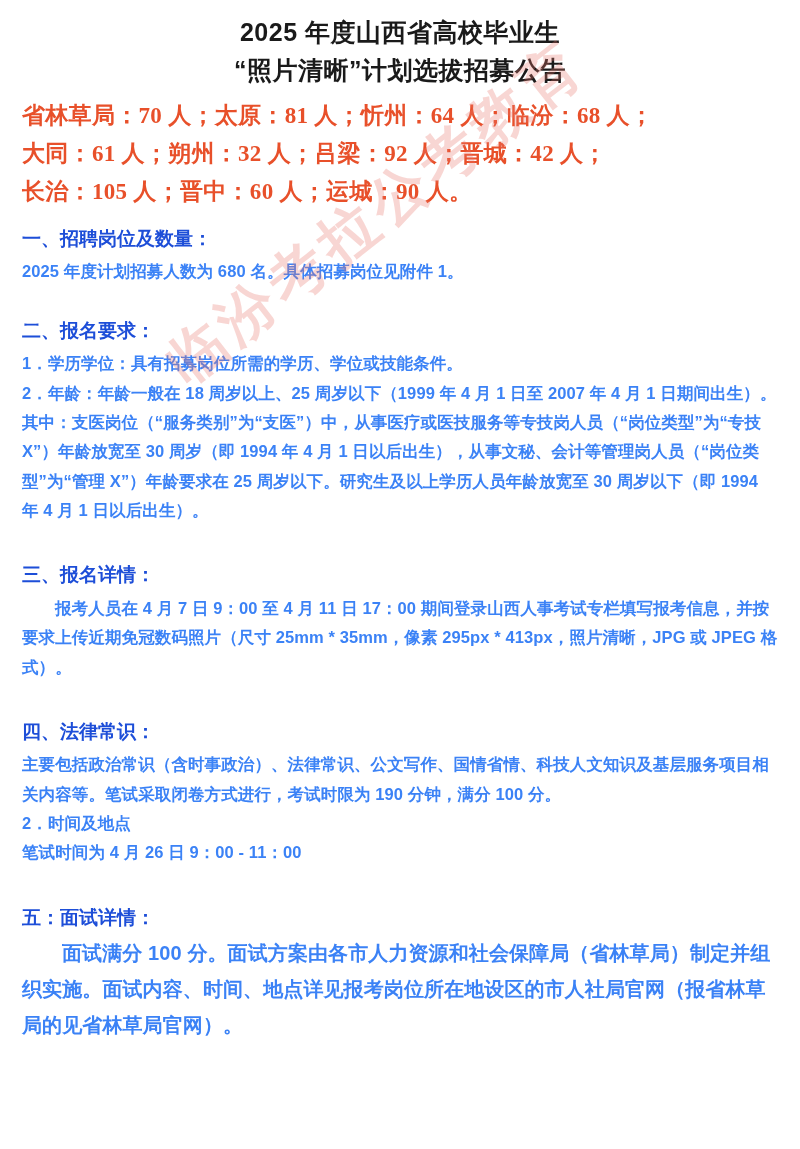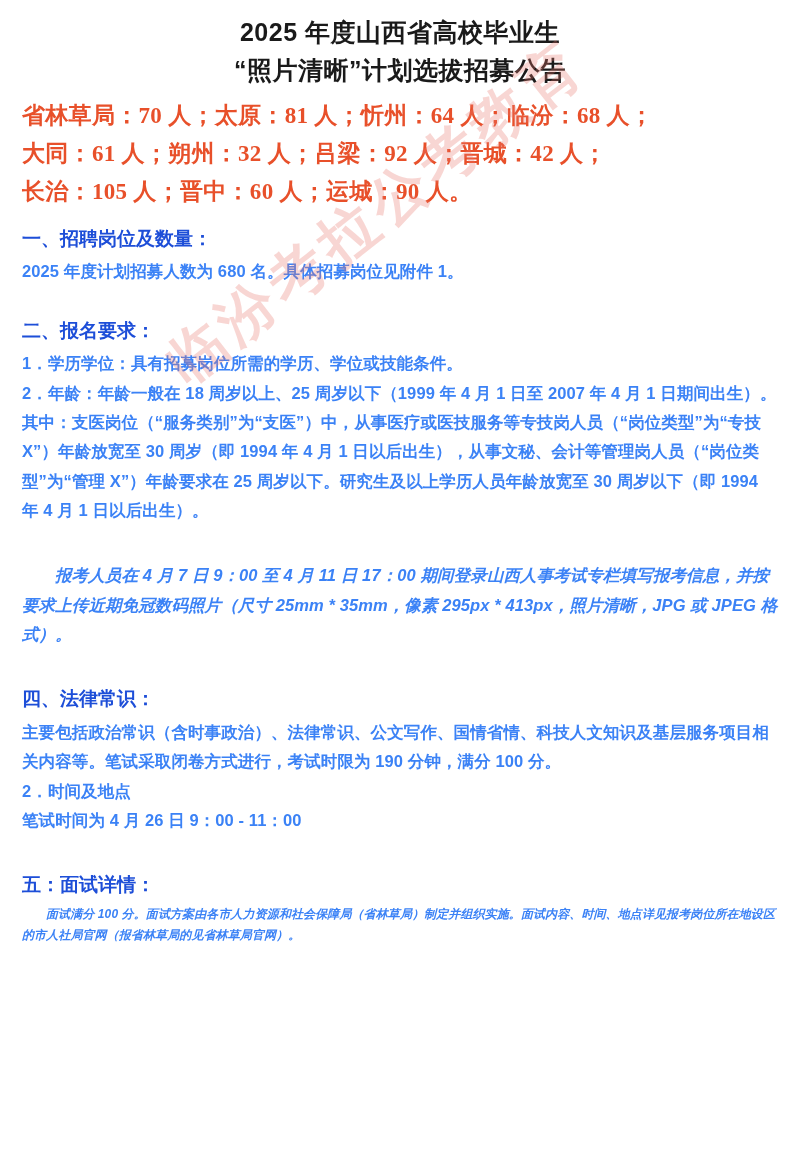--- a/index.html
+++ b/index.html
@@ -56,24 +56,23 @@
   }
   .para {
     font-size: 16.5px;
     font-weight: bold;
     color: #3b82f6;
     line-height: 1.78;
     letter-spacing: 0.1px;
   }
   .para.indent {
     text-indent: 2em;
-    font-style: italic;
   }
   .para.small {
-    font-size: 12px;
+    font-size: 20px;
   }
   .gap-md { height: 16px; }
   .gap-lg { height: 22px; }
 
   .watermark {
     position: absolute;
     left: 0;
     top: 0;
     width: 800px;
     height: 1149px;
@@ -127,20 +126,21 @@
     <div class="section">
       <div class="section-heading">二、报名要求：</div>
       <div class="para">1．学历学位：具有招募岗位所需的学历、学位或技能条件。</div>
       <div class="para">2．年龄：年龄一般在 18 周岁以上、25 周岁以下（1999 年 4 月 1 日至 2007 年 4 月 1 日期间出生）。</div>
       <div class="para">其中：支医岗位（“服务类别”为“支医”）中，从事医疗或医技服务等专技岗人员（“岗位类型”为“专技 X”）年龄放宽至 30 周岁（即 1994 年 4 月 1 日以后出生），从事文秘、会计等管理岗人员（“岗位类型”为“管理 X”）年龄要求在 25 周岁以下。研究生及以上学历人员年龄放宽至 30 周岁以下（即 1994 年 4 月 1 日以后出生）。</div>
     </div>
 
     <div class="gap-lg"></div>
 
     <div class="section">
+      <div class="section-heading">三、报名详情：</div>
       <div class="para indent">报考人员在 4 月 7 日 9：00 至 4 月 11 日 17：00 期间登录山西人事考试专栏填写报考信息，并按要求上传近期免冠数码照片（尺寸 25mm * 35mm，像素 295px * 413px，照片清晰，JPG 或 JPEG 格式）。</div>
     </div>
 
     <div class="gap-lg"></div>
 
     <div class="section">
       <div class="section-heading">四、法律常识：</div>
       <div class="para">主要包括政治常识（含时事政治）、法律常识、公文写作、国情省情、科技人文知识及基层服务项目相关内容等。笔试采取闭卷方式进行，考试时限为 190 分钟，满分 100 分。</div>
       <div class="para">2．时间及地点</div>
       <div class="para">笔试时间为 4 月 26 日 9：00 - 11：00</div>

